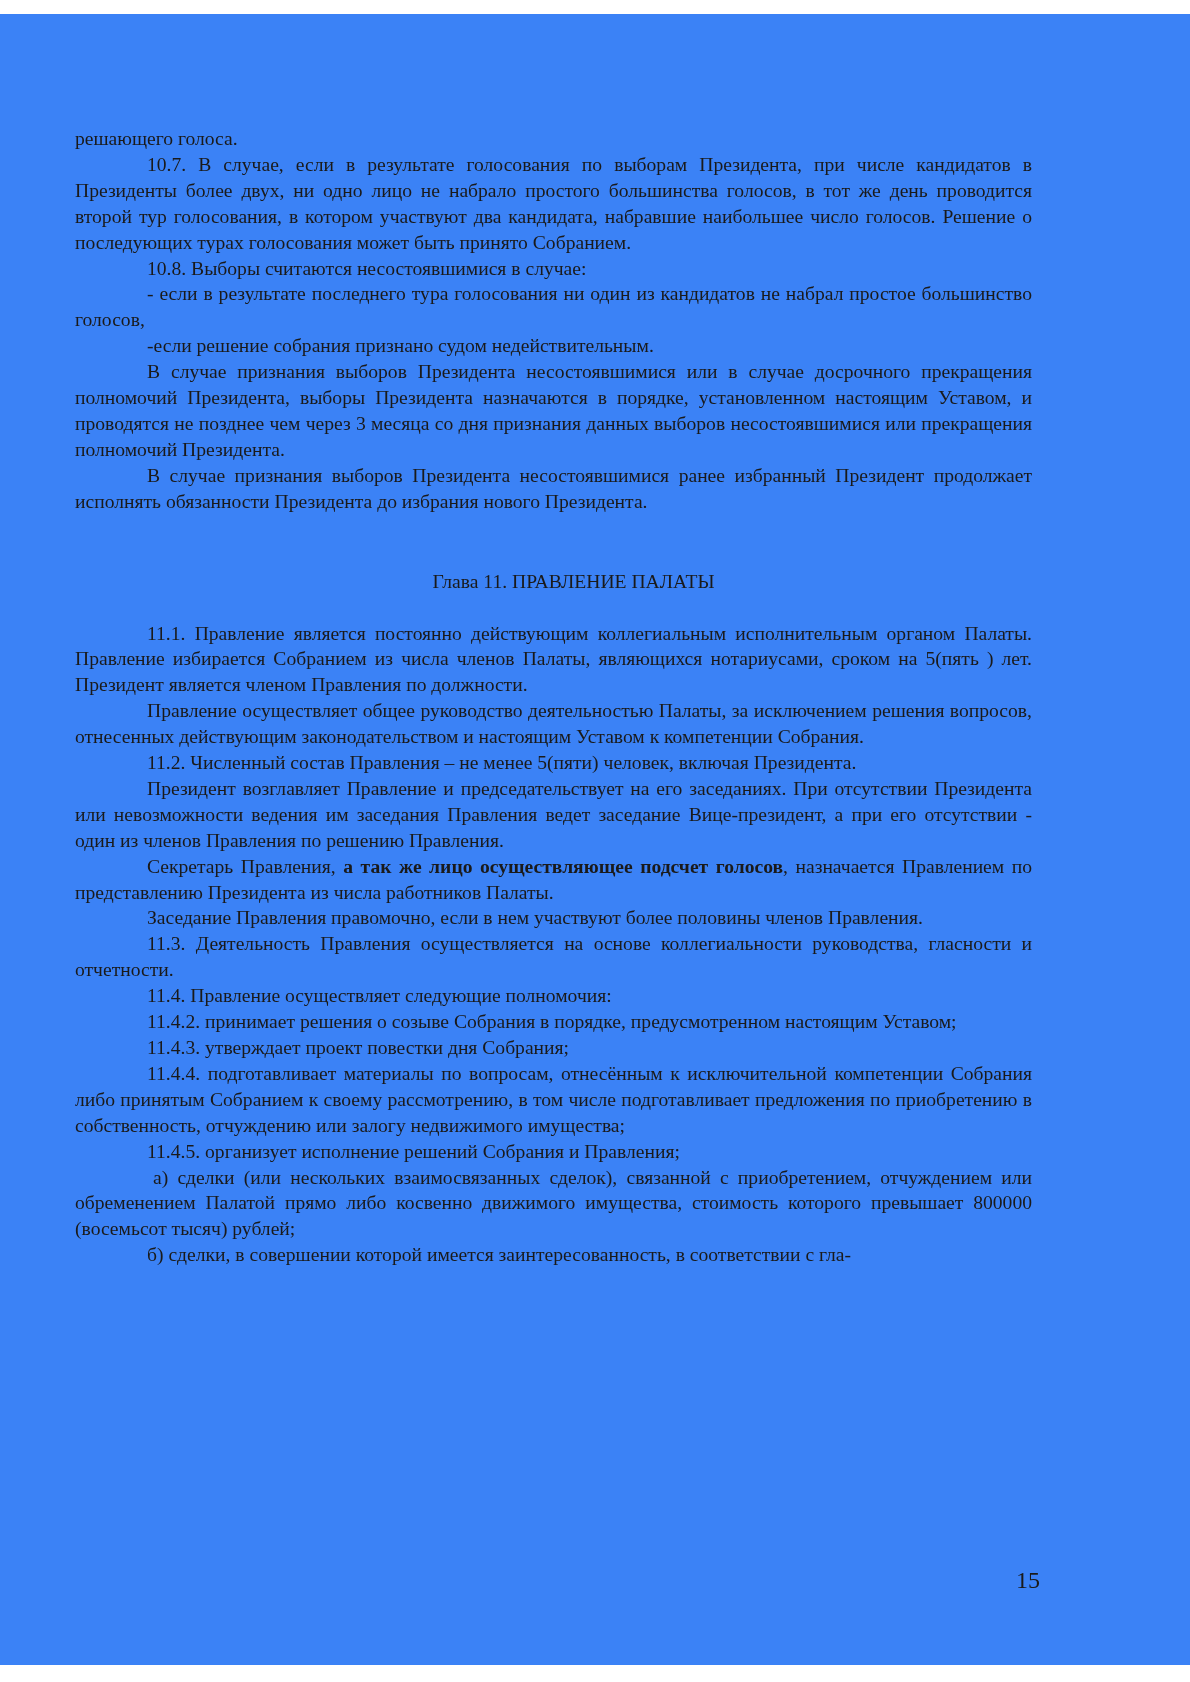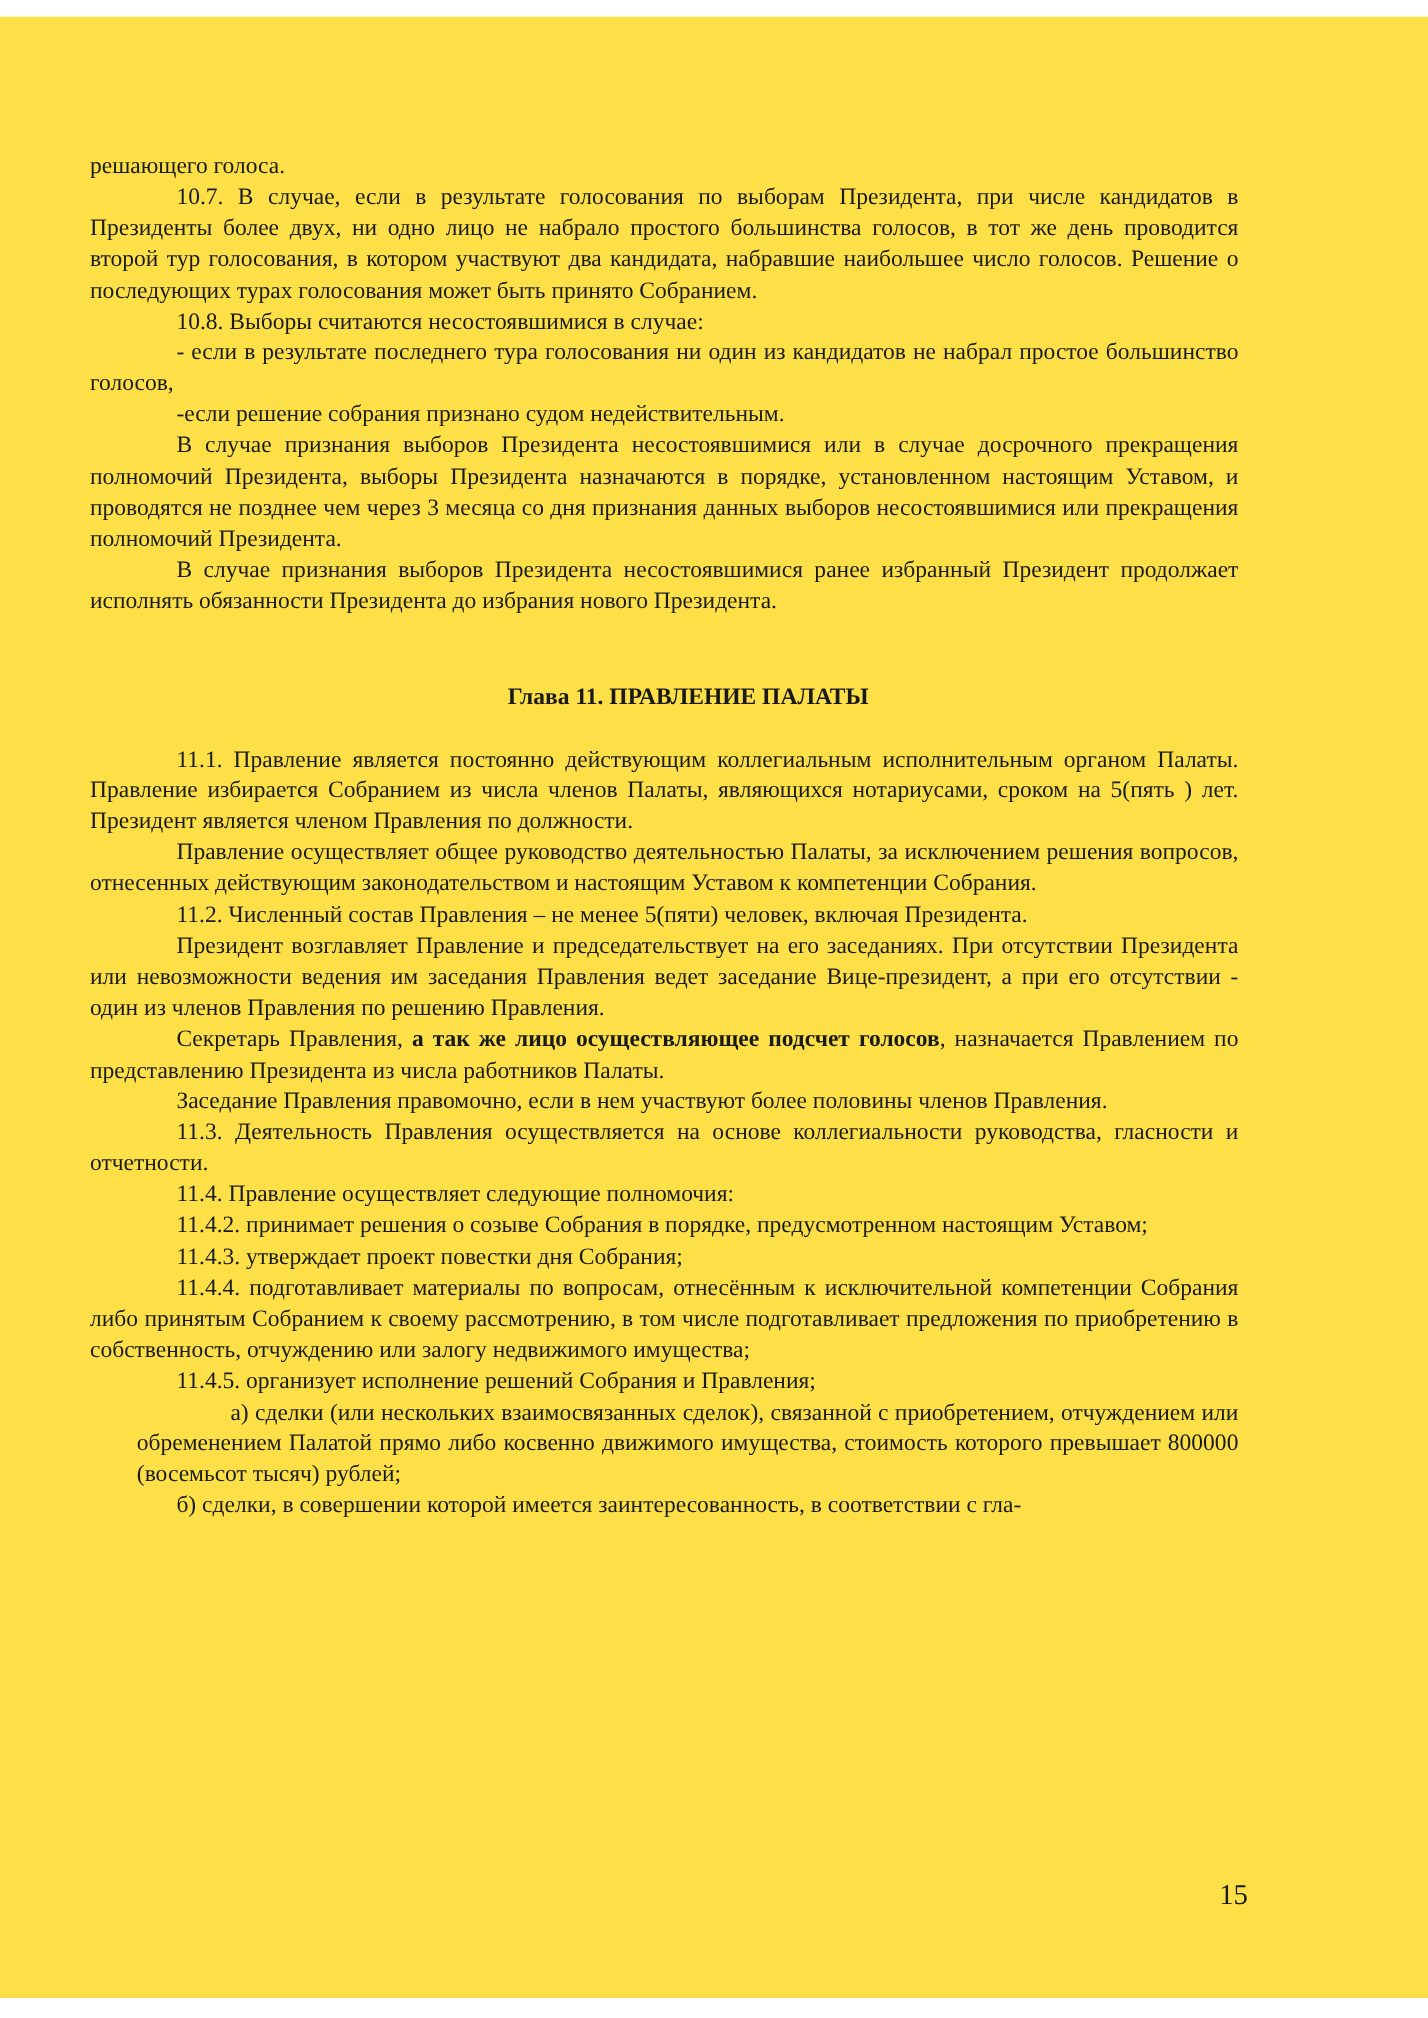--- a/index.html
+++ b/index.html
@@ -12,44 +12,44 @@
       height: 1682px;
       position: relative;
       overflow: hidden;
     }
     .page {
       position: absolute;
       left: 0;
       top: 14px;
       width: 1190px;
       height: 1651px;
-      background: #fde047;
+      background: #3b82f6;
     }
     .text {
       position: absolute;
       left: 75px;
       top: 112px;
       width: 957px;
       font-family: "Liberation Serif", serif;
       font-size: 19.6px;
       line-height: 25.9px;
       color: #1a1a1a;
     }
     .text p {
       margin: 0;
       text-align: justify;
       text-align-last: left;
     }
     .text p.indent { text-indent: 72px; }
-    .text p.indent-a { text-indent: 78px; margin-left: 39px; }
+    .text p.indent-a { text-indent: 78px; }
     .heading {
       margin: 54px 0 26px 0 !important;
       text-align: right;
       text-align-last: center !important;
-      font-weight: bold;
+      font-weight: normal;
       font-size: 19.6px;
       text-indent: 0 !important;
       padding-left: 40px;
     }
     b.strong { font-weight: bold; }
     .page-number {
       position: absolute;
       left: 1016px;
       top: 1553px;
       font-family: "Liberation Serif", serif;

